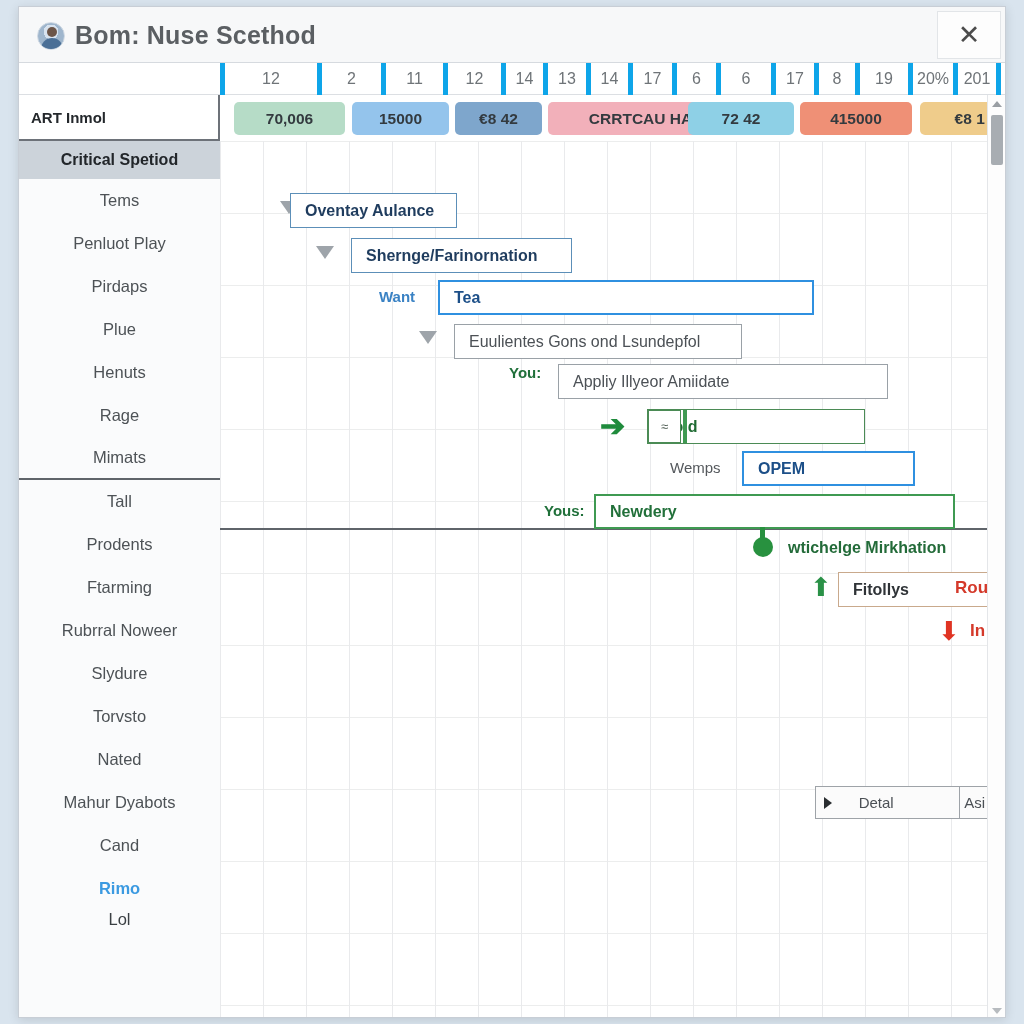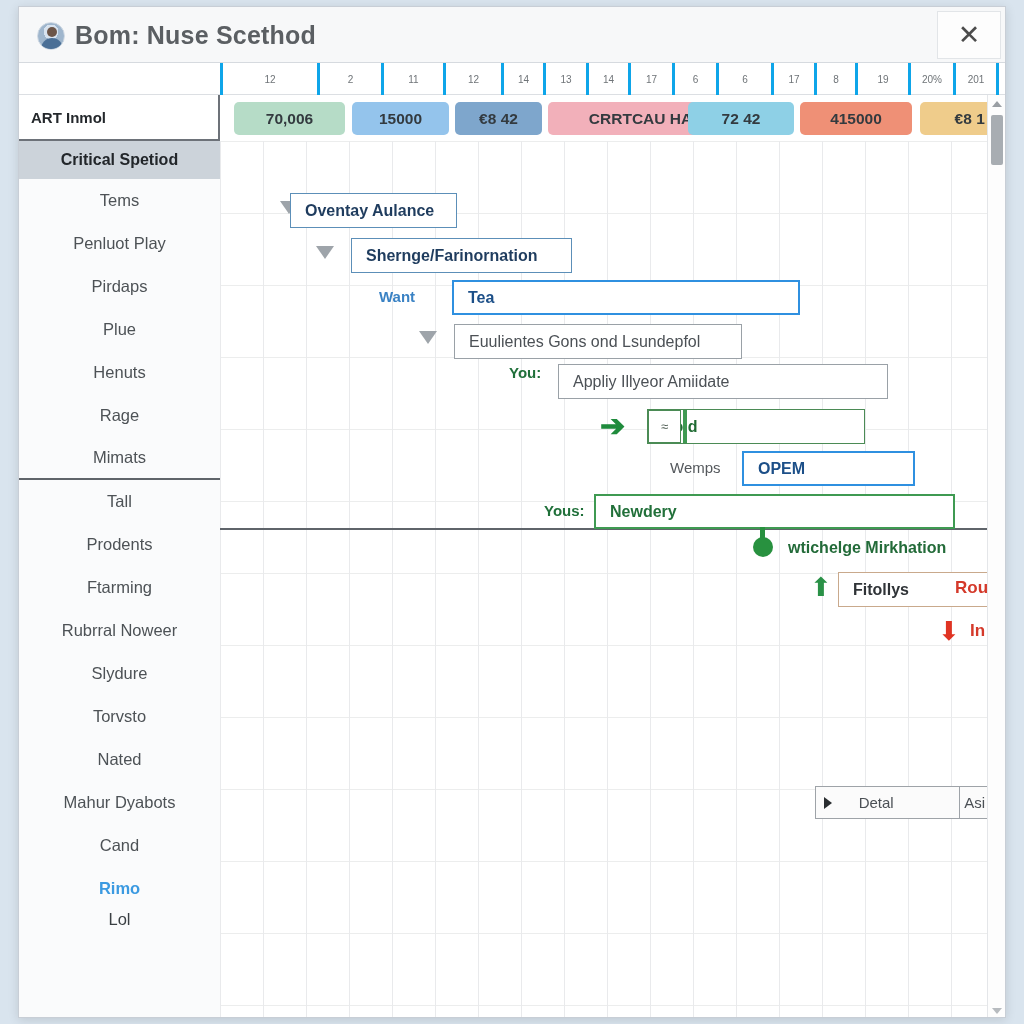--- a/index.html
+++ b/index.html
@@ -54,23 +54,23 @@
     cursor: pointer;
   }
 
   
   #ruler {
     position: absolute; left: 0; top: 56px; width: 988px; height: 32px;
     background: #ffffff; border-bottom: 1px solid #dcdfe3;
   }
   #ruler .tick {
     position: absolute; top: 0; height: 32px;
-    border-left: 3px solid #0ea5e9;
-    display: flex; align-items: center; justify-content: center;
-    font-size: 10px; color: #6f7478;
+    border-left: 5px solid #0ea5e9;
+    display: flex; align-items: center; justify-content: center;
+    font-size: 16px; color: #6f7478;
   }
 
   
   #chiprow {
     position: absolute; left: 201px; top: 88px; width: 769px; height: 46px;
     background: #ffffff;
   }
   .chip {
     position: absolute; top: 7px; height: 33px;
     border-radius: 5px;
@@ -294,21 +294,21 @@
       </div>
   </div>
 
   <div id="chart">
     <div id="divider"></div>
   <div class="caret" style="left: 60px; top: 60px;"></div>
       <div class="caret" style="left: 96px; top: 105px;"></div>
       <div class="caret" style="left: 199px; top: 190px;"></div>
       <div class="bar blue" style="width: 167px; left: 70px; top: 52px;">Oventay Aulance</div>
       <div class="bar blue" style="width: 221px; left: 131px; top: 97px;">Shernge/Farinornation</div>
-      <div class="bar blue2" style="width: 348px; left: 232px; top: 139px;">Tea</div>
+      <div class="bar blue2" style="width: 376px; left: 218px; top: 139px;">Tea</div>
       <div class="bar gray" style="width: 288px; left: 234px; top: 183px;">Euuliеntes Gons ond Lsundepfol</div>
       <div class="bar gray" style="width: 330px; left: 338px; top: 223px;">Appliу Illyeor Amiidate</div>
       <div class="bar green" style="width: 218px; left: 427px; top: 268px;">Bold</div>
       <div class="bar blue2" style="width: 173px; left: 522px; top: 310px;">OPEM</div>
       <div class="bar green2" style="width: 361px; left: 374px; top: 353px;">Newdery</div>
       <div class="sidelabel blue" style="left: 159px; top: 147px;">Want</div>
       <div class="sidelabel green" style="left: 282px; top: 223px; margin-left: 7px;">You:</div>
       <div class="sidelabel gray" style="left: 450px; top: 318px;">Wemps</div>
       <div class="sidelabel green" style="left: 324px; top: 361px;">Yous:</div>
       <div class="arrow-right" style="left: 380px; top: 270px;">➔</div>

